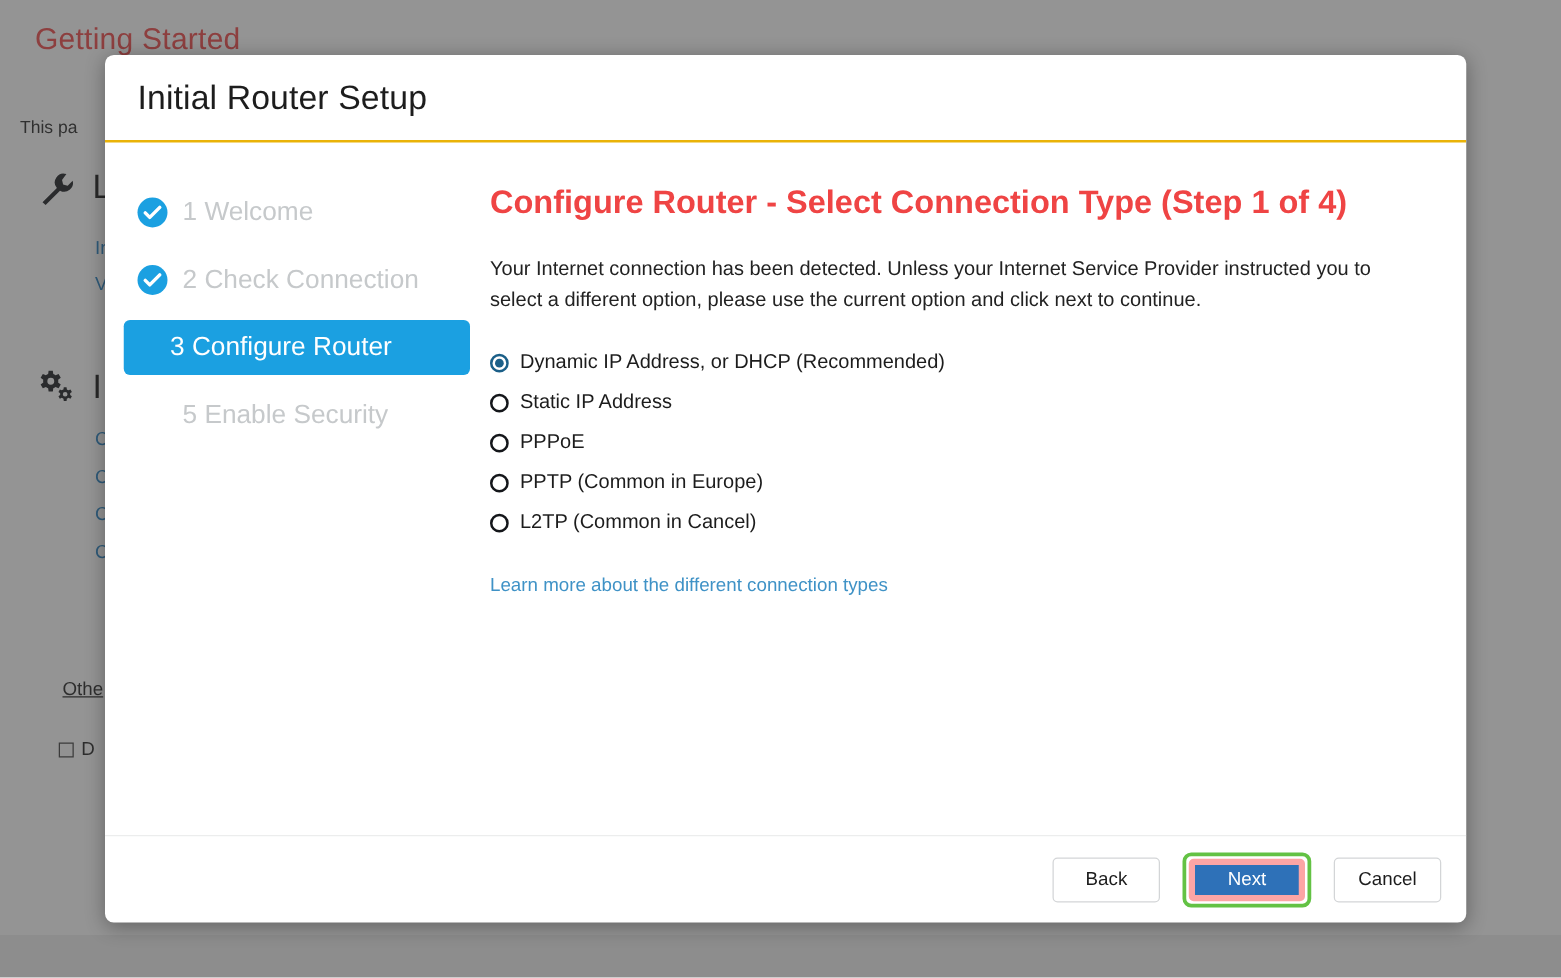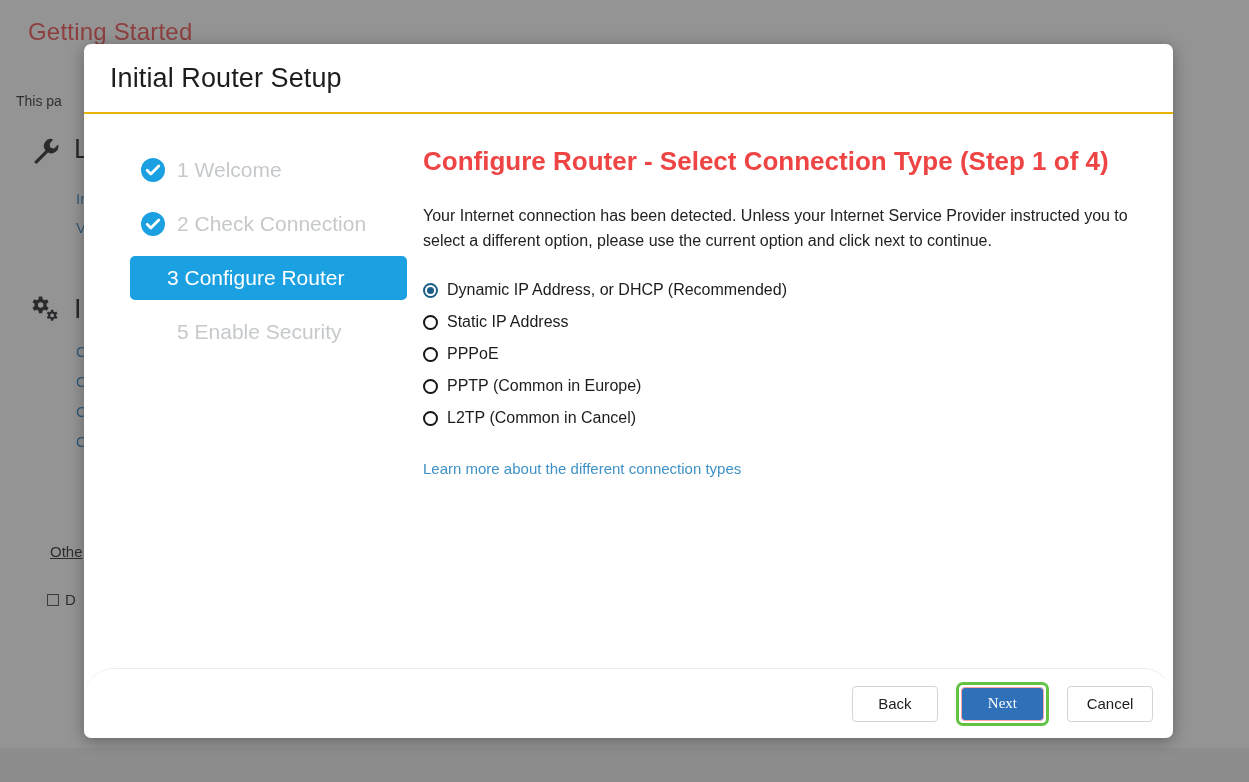--- a/index.html
+++ b/index.html
@@ -158,21 +158,20 @@
     font-weight: 400;
     color: #1d1d1d;
     letter-spacing: 0.1px;
   }
 
   .modal-body {
     flex: 1 1 auto;
     display: flex;
     padding: 28px 0 0 0;
     min-height: 0;
-    margin-left: 31px;
   }
 
   
   .steps {
     width: 300px;
     flex: none;
     padding-left: 15px;
     padding-top: 6px;
   }
 
@@ -299,21 +298,20 @@
   
   .modal-footer {
     height: 70px;
     flex: none;
     border-top: 1px solid #eceded;
     display: flex;
     align-items: center;
     justify-content: flex-end;
     gap: 18px;
     padding-right: 20px;
-    border-radius: 30px;
   }
 
   .btn {
     height: 36px;
     min-width: 86px;
     padding: 0 16px;
     border: 1px solid #d3d5d7;
     border-radius: 4px;
     background: #ffffff;
     font-family: "Liberation Sans", sans-serif;
@@ -329,25 +327,25 @@
     border: 3px solid #63c244;
     border-radius: 7px;
     padding: 2px;
     display: inline-flex;
   }
 
   .btn-next {
     height: 34px;
     min-width: 82px;
     padding: 0 26px;
-    border: 1px solid #fca5a5;
+    border: 5px solid #fca5a5;
     border-radius: 4px;
     background: #2e71b8;
     color: #ffffff;
-    font-family: Liberation Serif, serif;
+    font-family: Liberation Sans, sans-serif;
     font-size: 15px;
     display: inline-flex;
     align-items: center;
     justify-content: center;
     cursor: pointer;
   }
 
   
   #bottom-strip {
     position: absolute;

